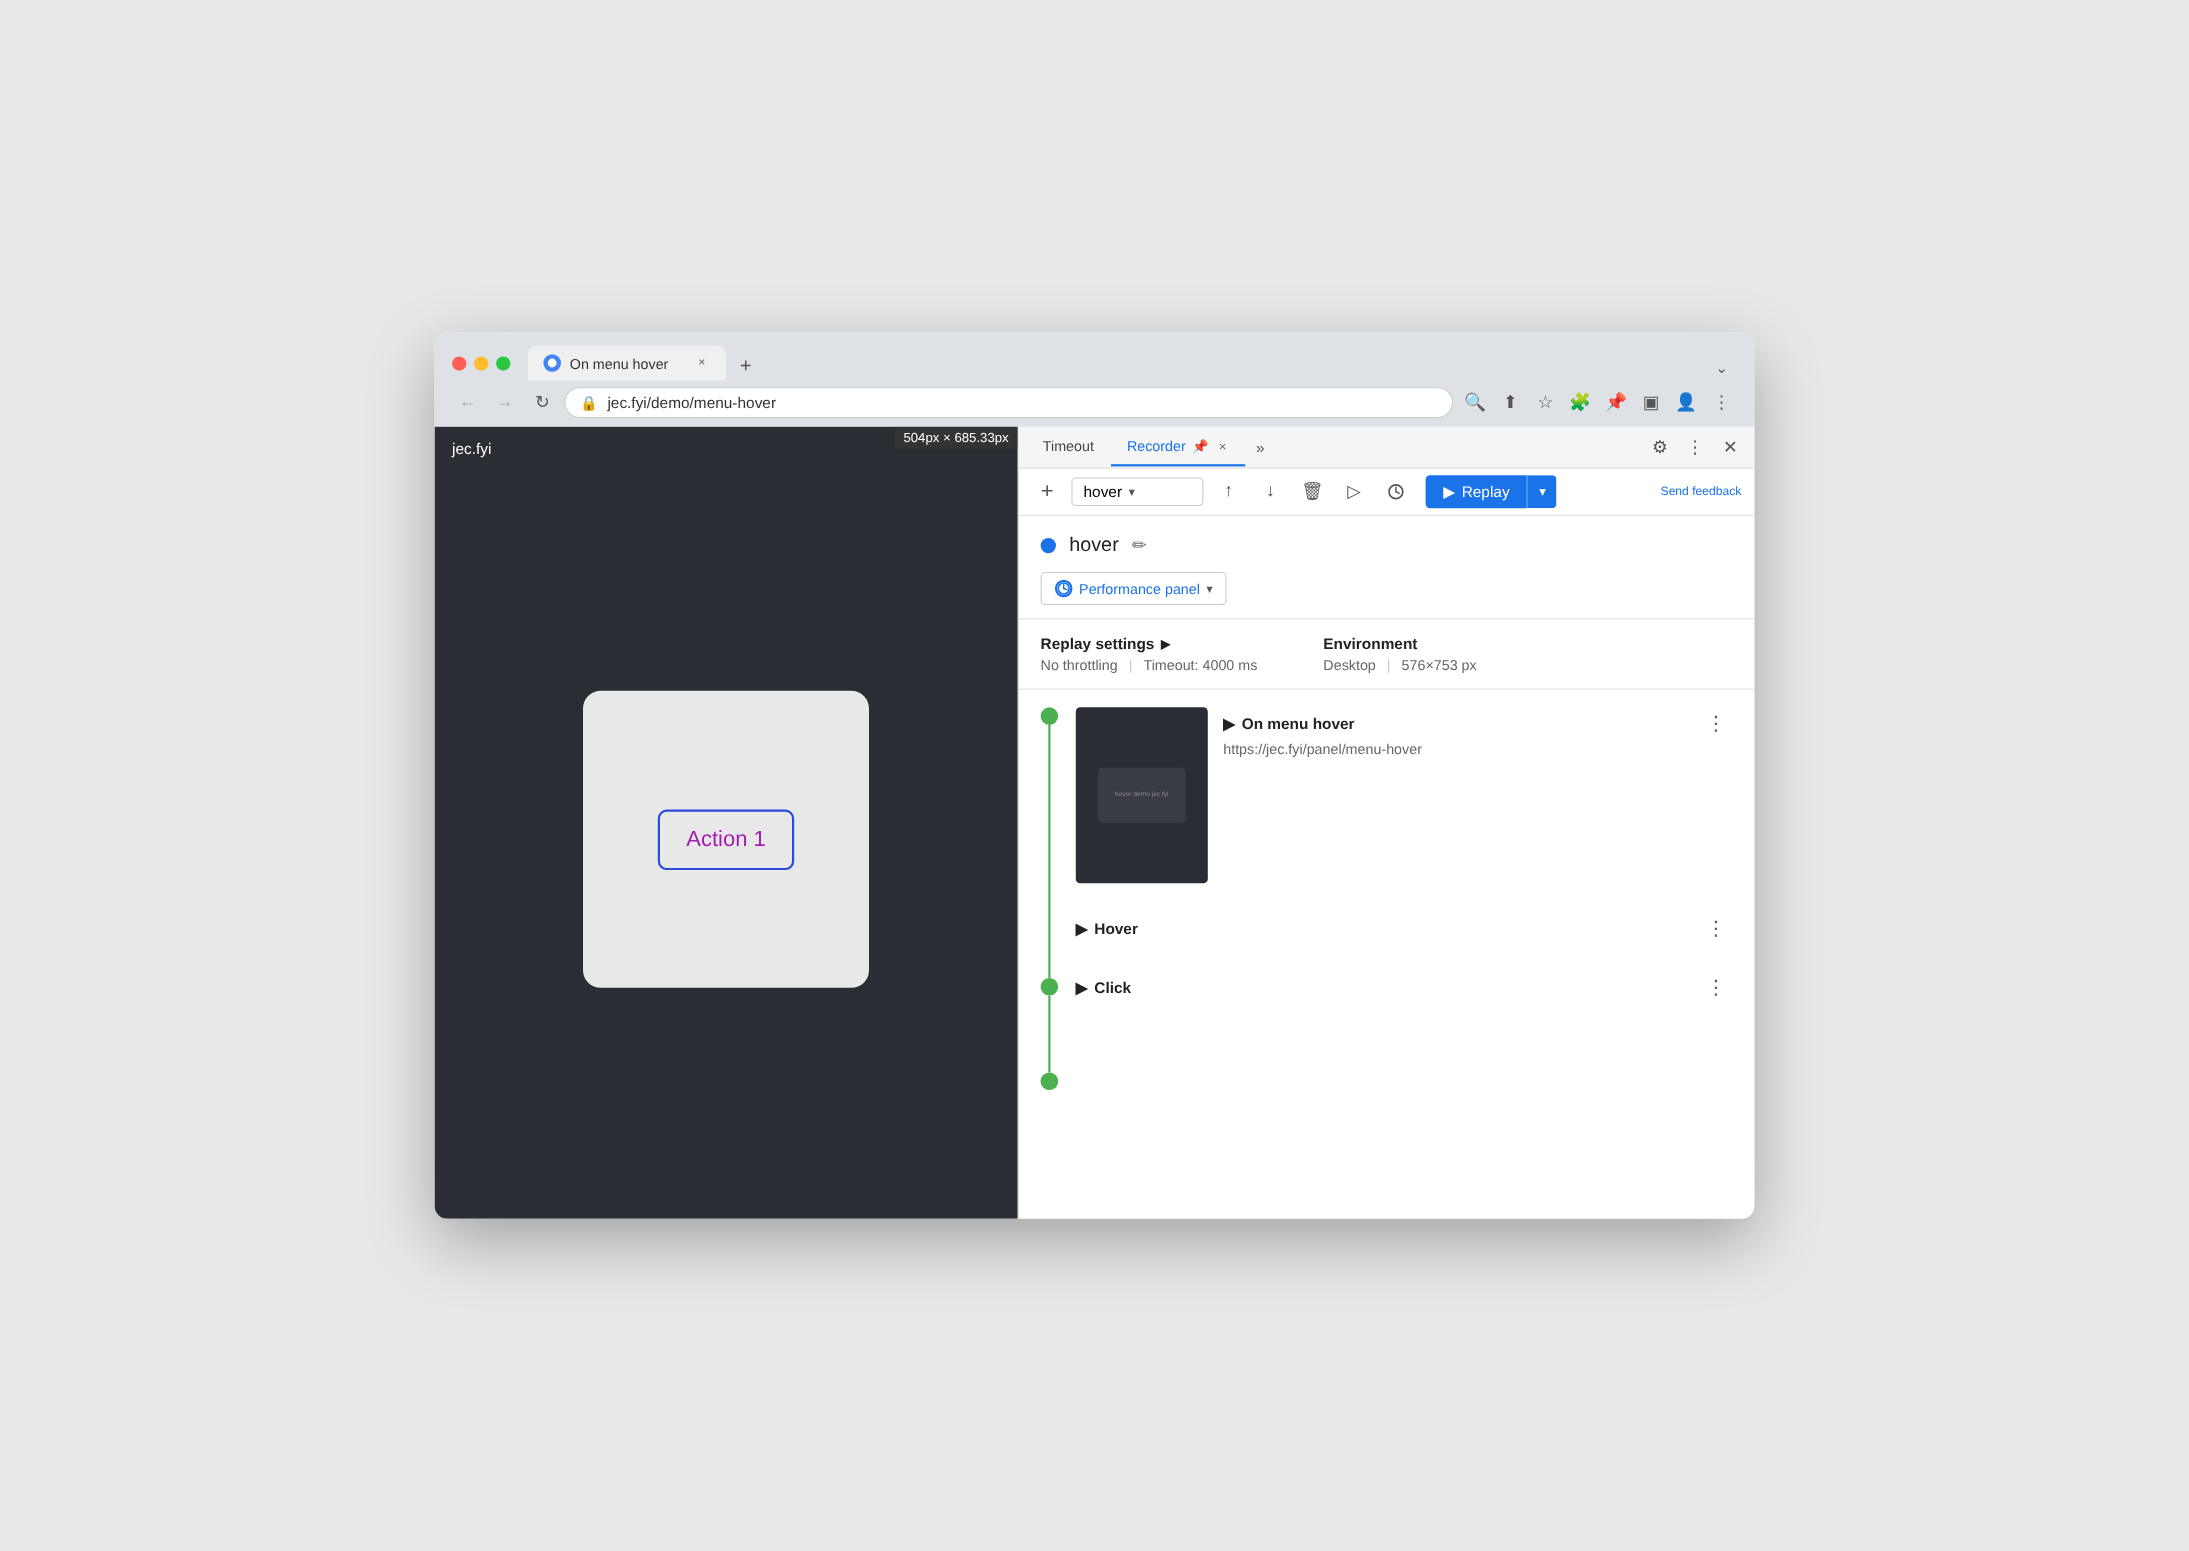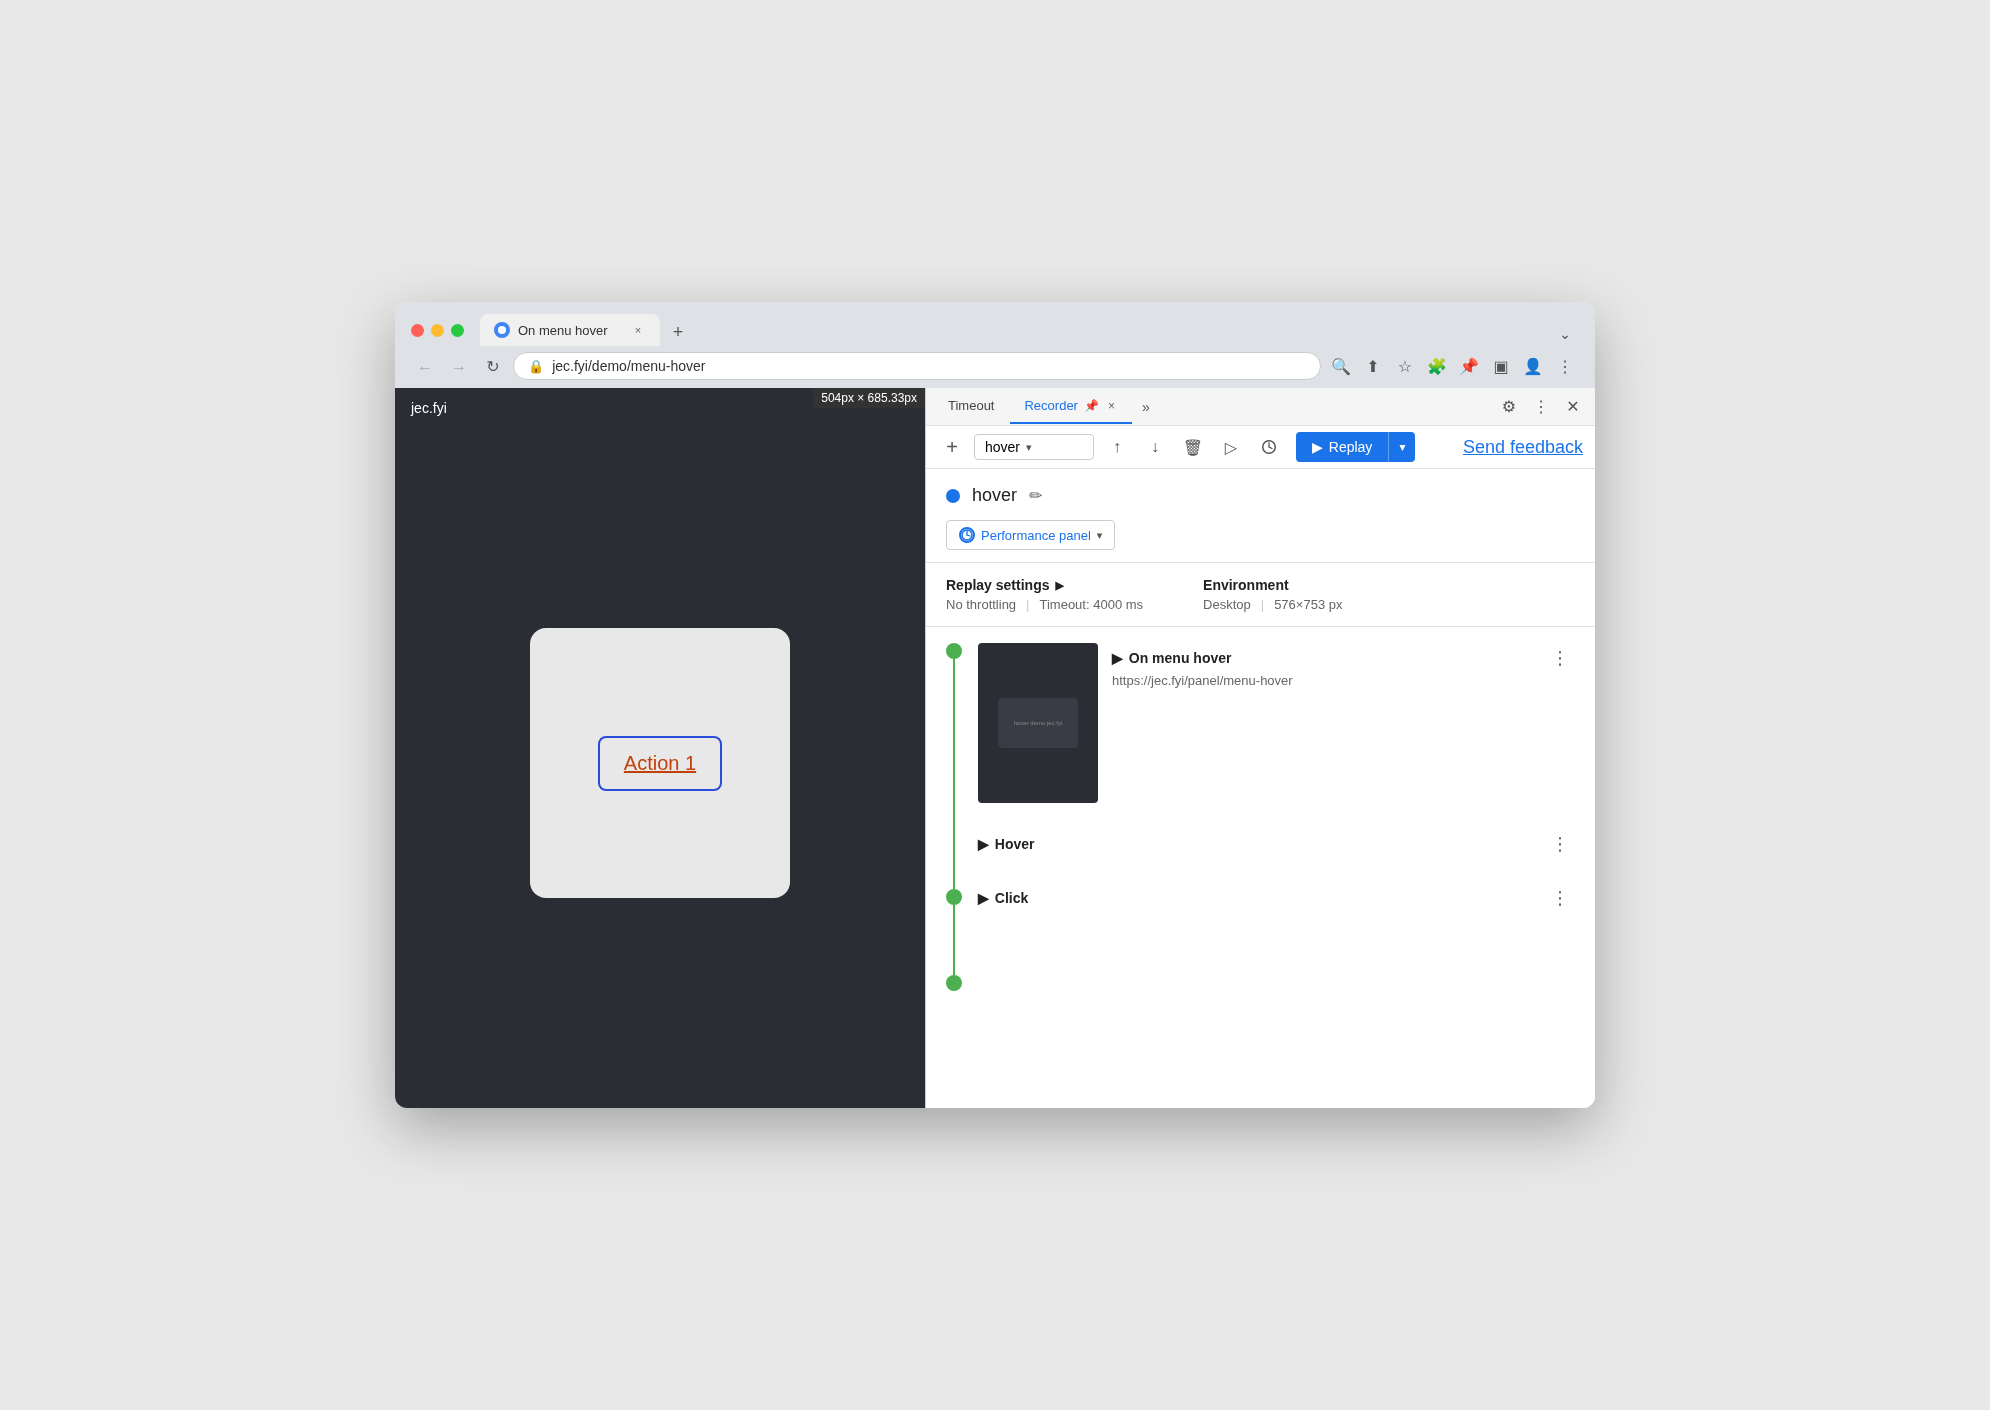--- a/index.html
+++ b/index.html
@@ -224,24 +224,23 @@
       display: flex;
       align-items: center;
       justify-content: center;
     }
 
     .action-button {
       border: 2.5px solid #2a4cdb;
       border-radius: 8px;
       padding: 14px 24px;
       font-size: 20px;
-      color: #c2410c;
+      color: #a21caf;
       background: transparent;
       cursor: pointer;
-      text-decoration: underline;
     }
 
     
     .devtools-pane {
       flex: 1;
       background: white;
       display: flex;
       flex-direction: column;
       border-left: 1px solid #ccc;
     }
@@ -382,24 +381,23 @@
       border: none;
       border-left: 1px solid rgba(255,255,255,0.3);
       padding: 7px 10px;
       font-size: 12px;
       border-radius: 0 4px 4px 0;
       cursor: pointer;
     }
 
     .send-feedback-link {
       margin-left: auto;
-      font-size: 18px;
+      font-size: 11px;
       color: #1a73e8;
       cursor: pointer;
-      text-decoration: underline;
       white-space: nowrap;
     }
 
     
     .recorder-body {
       flex: 1;
       overflow-y: auto;
       padding: 0;
     }
 

